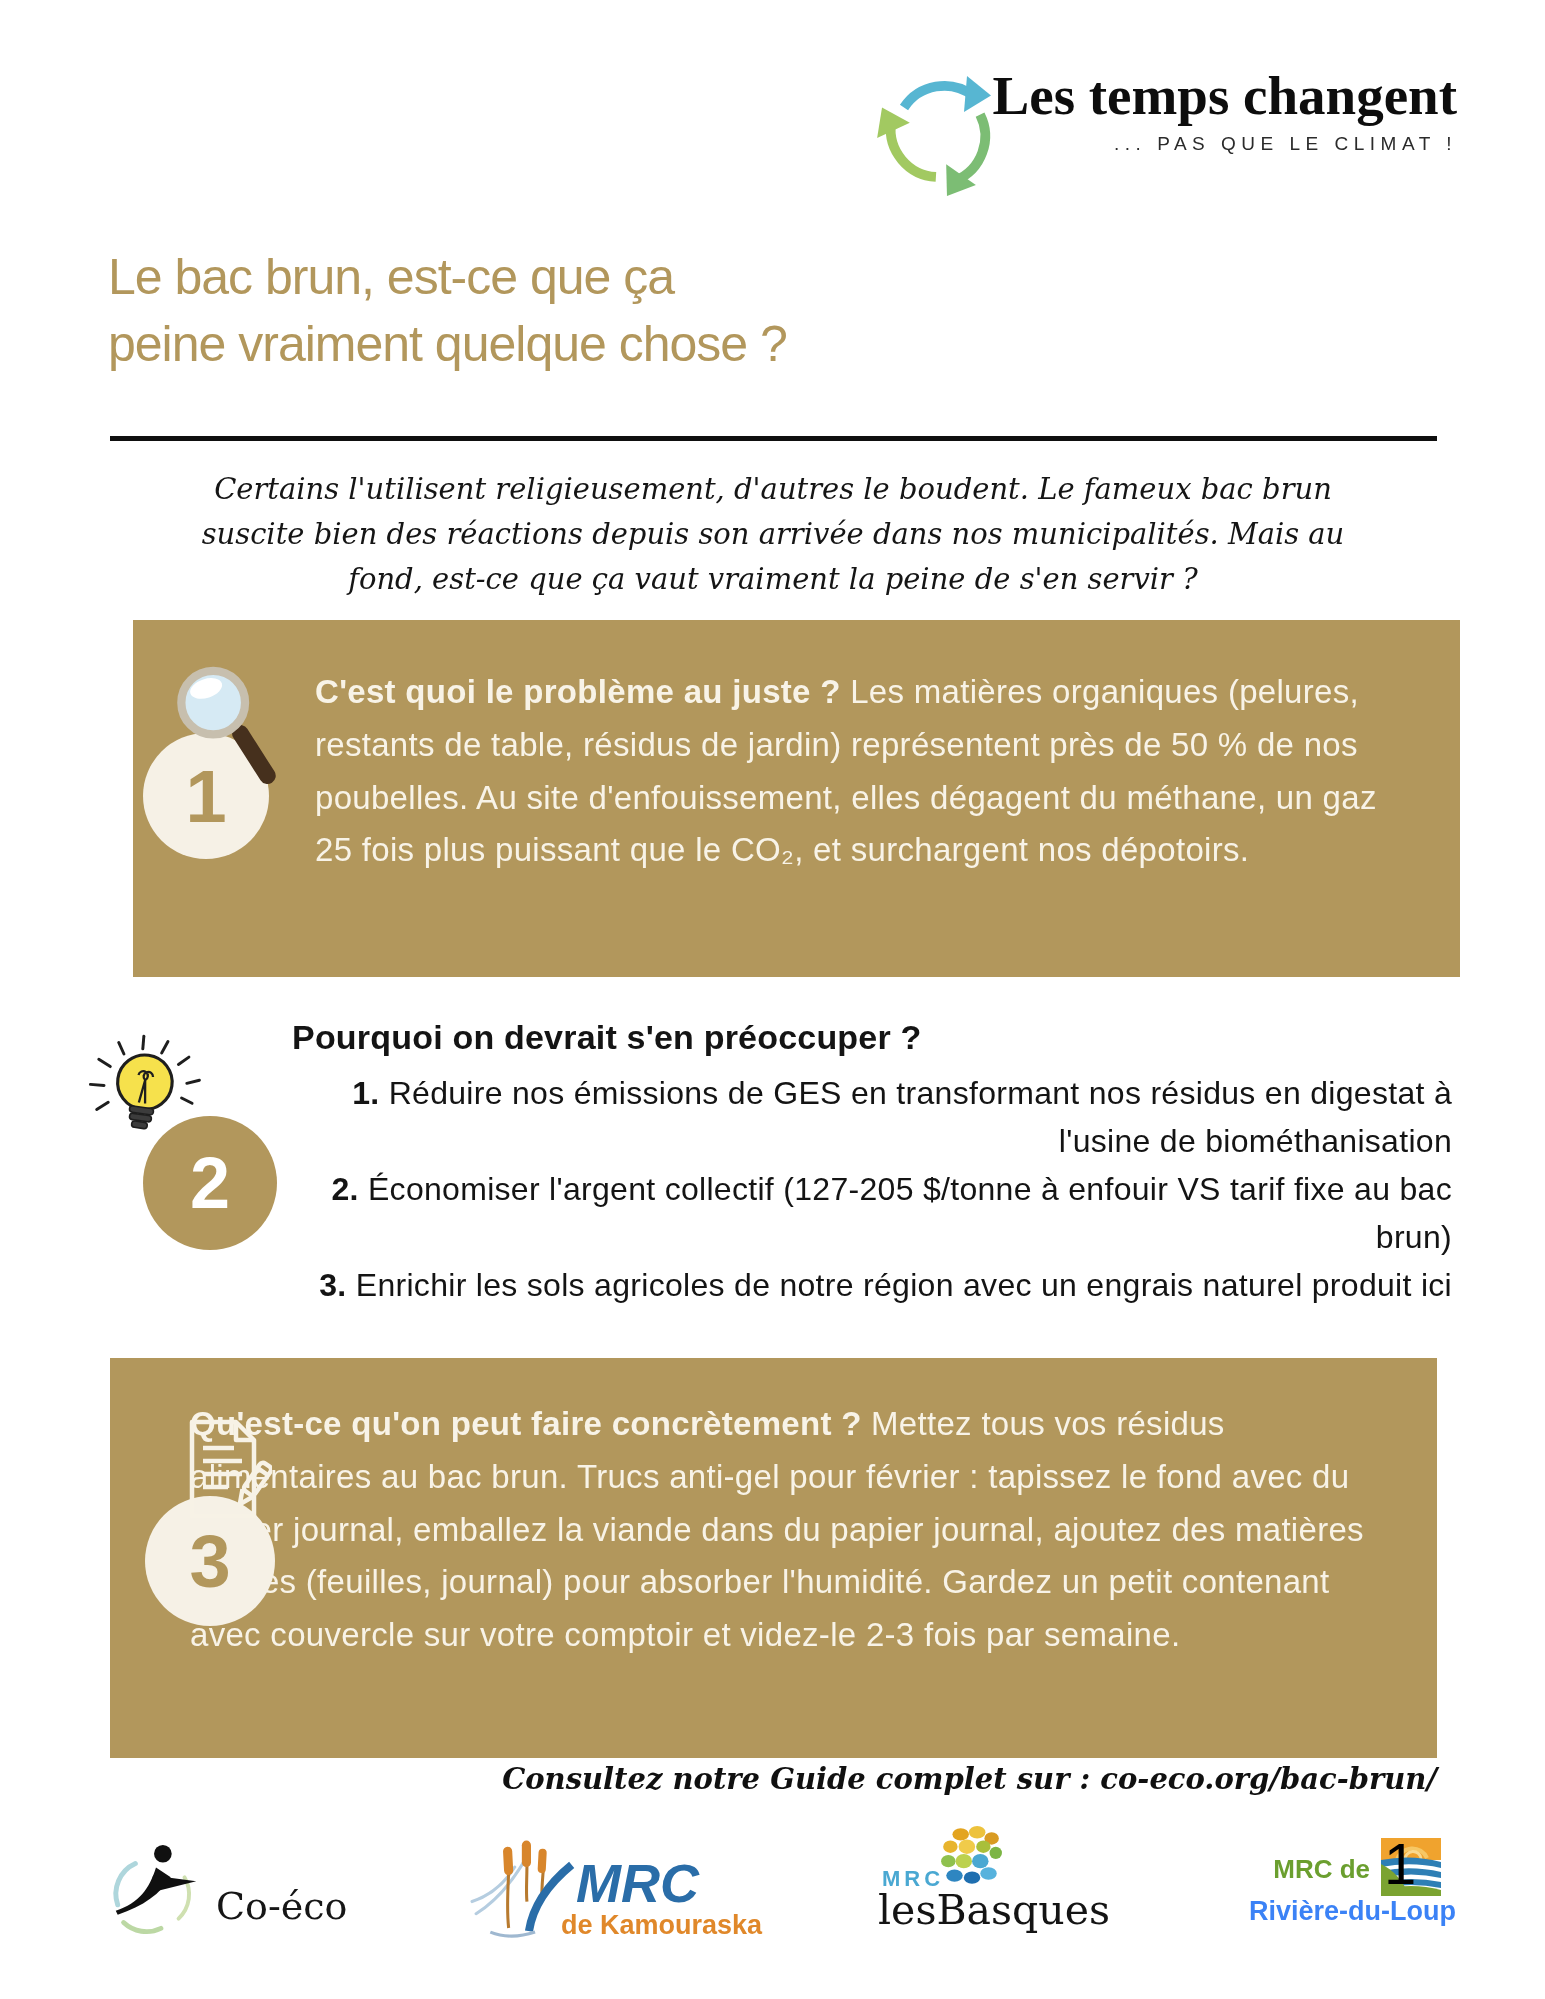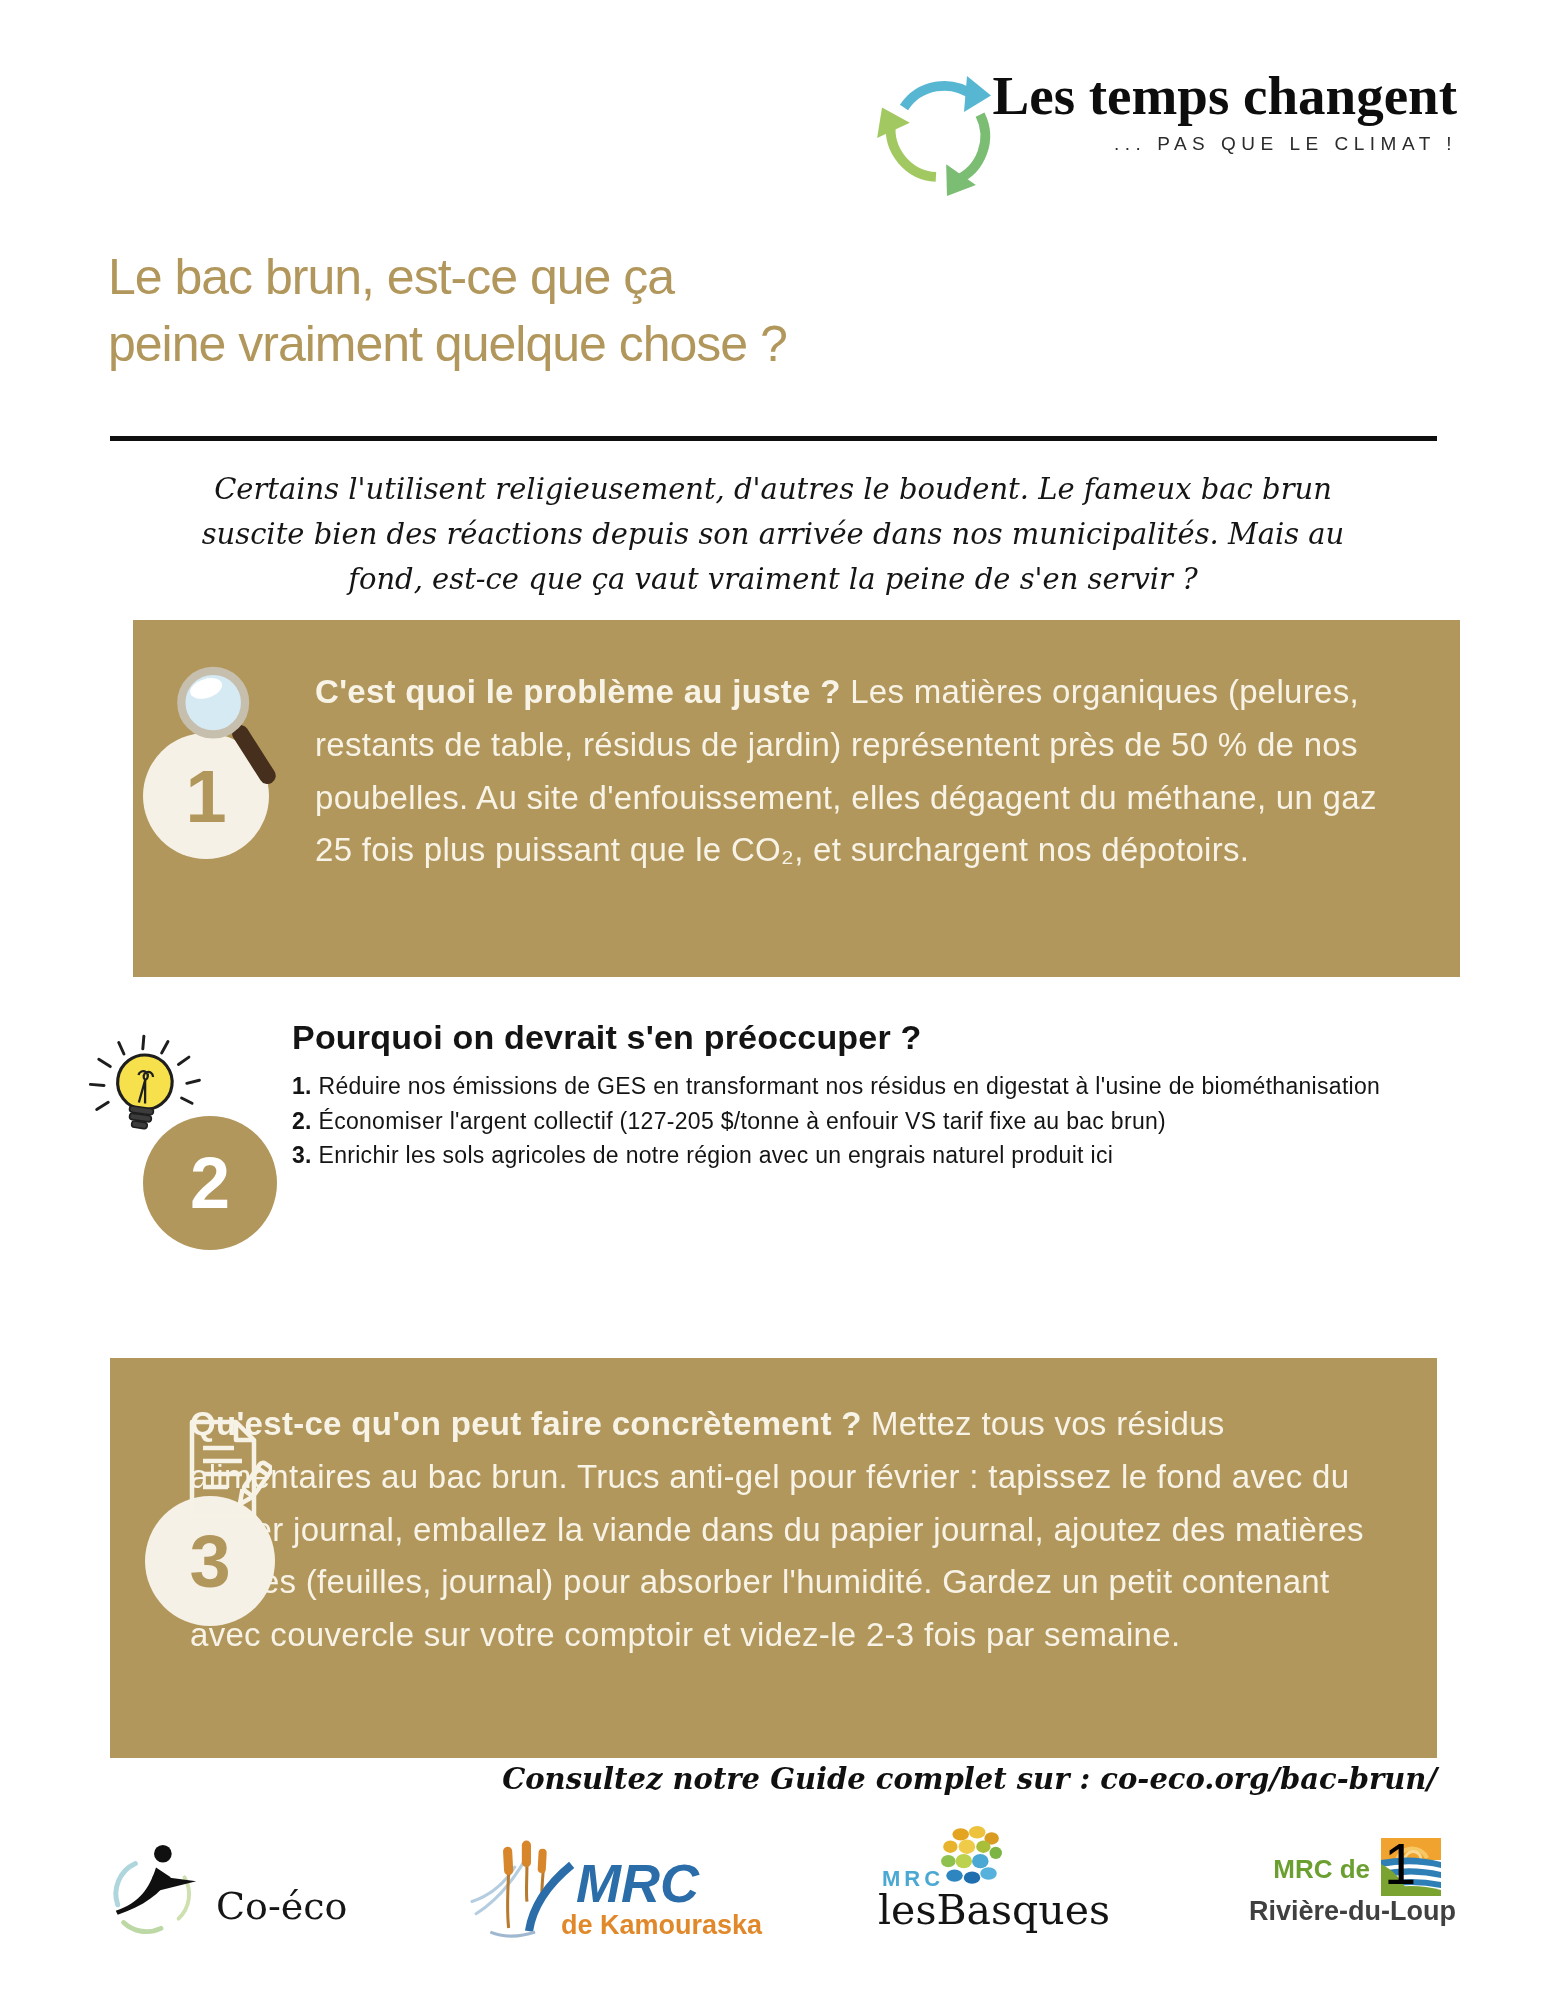--- a/index.html
+++ b/index.html
@@ -40,21 +40,21 @@
   .c2 { left:143px; top:1116px; width:134px; height:134px; background:#b2975c; color:#ffffff; font-size:72px; }
   .c3 { left:145px; top:1496px; width:130px; height:130px; background:#f6f1e6; color:#b2975c; font-size:74px; }
 
   .mag  { position:absolute; left:166px; top:660px;  width:118px; height:136px; z-index:4; }
   .bulb { position:absolute; left:84px;  top:1032px; width:126px; height:131px; z-index:4; }
   .doc  { position:absolute; left:172px; top:1416px; width:100px; height:112px; z-index:4; }
 
   
   .sec2 { position:absolute; left:292px; top:1018px; width:1160px; color:#141414; }
   .sec2 h2 { margin:0 0 12px 0; font-size:34px; font-weight:700; letter-spacing:0.2px; }
-  .sec2 .item { font-size:23px; line-height:1.5; letter-spacing:0.3px; }
+  .sec2 .item { font-size:32px; line-height:1.5; letter-spacing:0.3px;text-align:right; }
   .sec2 .num { font-weight:700; }
 
   
   .consultez { position:absolute; right:108px; top:1762px; font-family:"DejaVu Serif", serif;
                font-weight:700; font-style:italic; font-size:29px; color:#101010; }
 
   
   .coeco { position:absolute; left:102px; top:1836px; display:flex; align-items:center; }
   .coeco svg { width:108px; height:120px; }
   .coeco-text { font-family:"DejaVu Serif", serif; font-size:38px; color:#161616; margin-left:6px; margin-top:20px; }
@@ -65,21 +65,21 @@
   .kam .sub { position:absolute; left:66px; top:76px; font-size:27px; font-weight:700; color:#e0882a; white-space:nowrap;padding-left:25px; }
 
   .bas { position:absolute; left:876px; top:1824px; width:230px; height:135px; }
   .bas svg { position:absolute; left:62px; top:0; width:66px; height:66px; }
   .bas .mrc { position:absolute; left:6px; top:42px; font-size:22px; font-weight:700; letter-spacing:4px; color:#4aa8d2; }
   .bas .sub { position:absolute; left:2px; top:62px; font-family:"DejaVu Serif", serif; font-size:41px; color:#141414; white-space:nowrap; }
 
   .rdl { position:absolute; left:1242px; top:1838px; width:216px; height:120px; }
   .rdl svg { position:absolute; right:14px; top:0; width:66px; height:58px; }
   .rdl .l1 { position:absolute; right:88px; top:16px; font-size:26px; font-weight:700; color:#6b9f2f; white-space:nowrap; }
-  .rdl .l2 { position:absolute; right:2px; top:58px; font-size:27px; font-weight:700; color:#404040; white-space:nowrap; }
+  .rdl .l2 { position:absolute; right:2px; top:58px; font-size:27px; font-weight:700; color:#3b82f6; white-space:nowrap; }
 
   .pagenum { position:absolute; left:1384px; top:1830px; font-size:58px; color:#000; z-index:6; }
 </style>
 </head>
 <body>
 
 <div id="page">
 
   <div class="brand">
     <svg class="brand-icon" viewBox="0 0 100 100">

